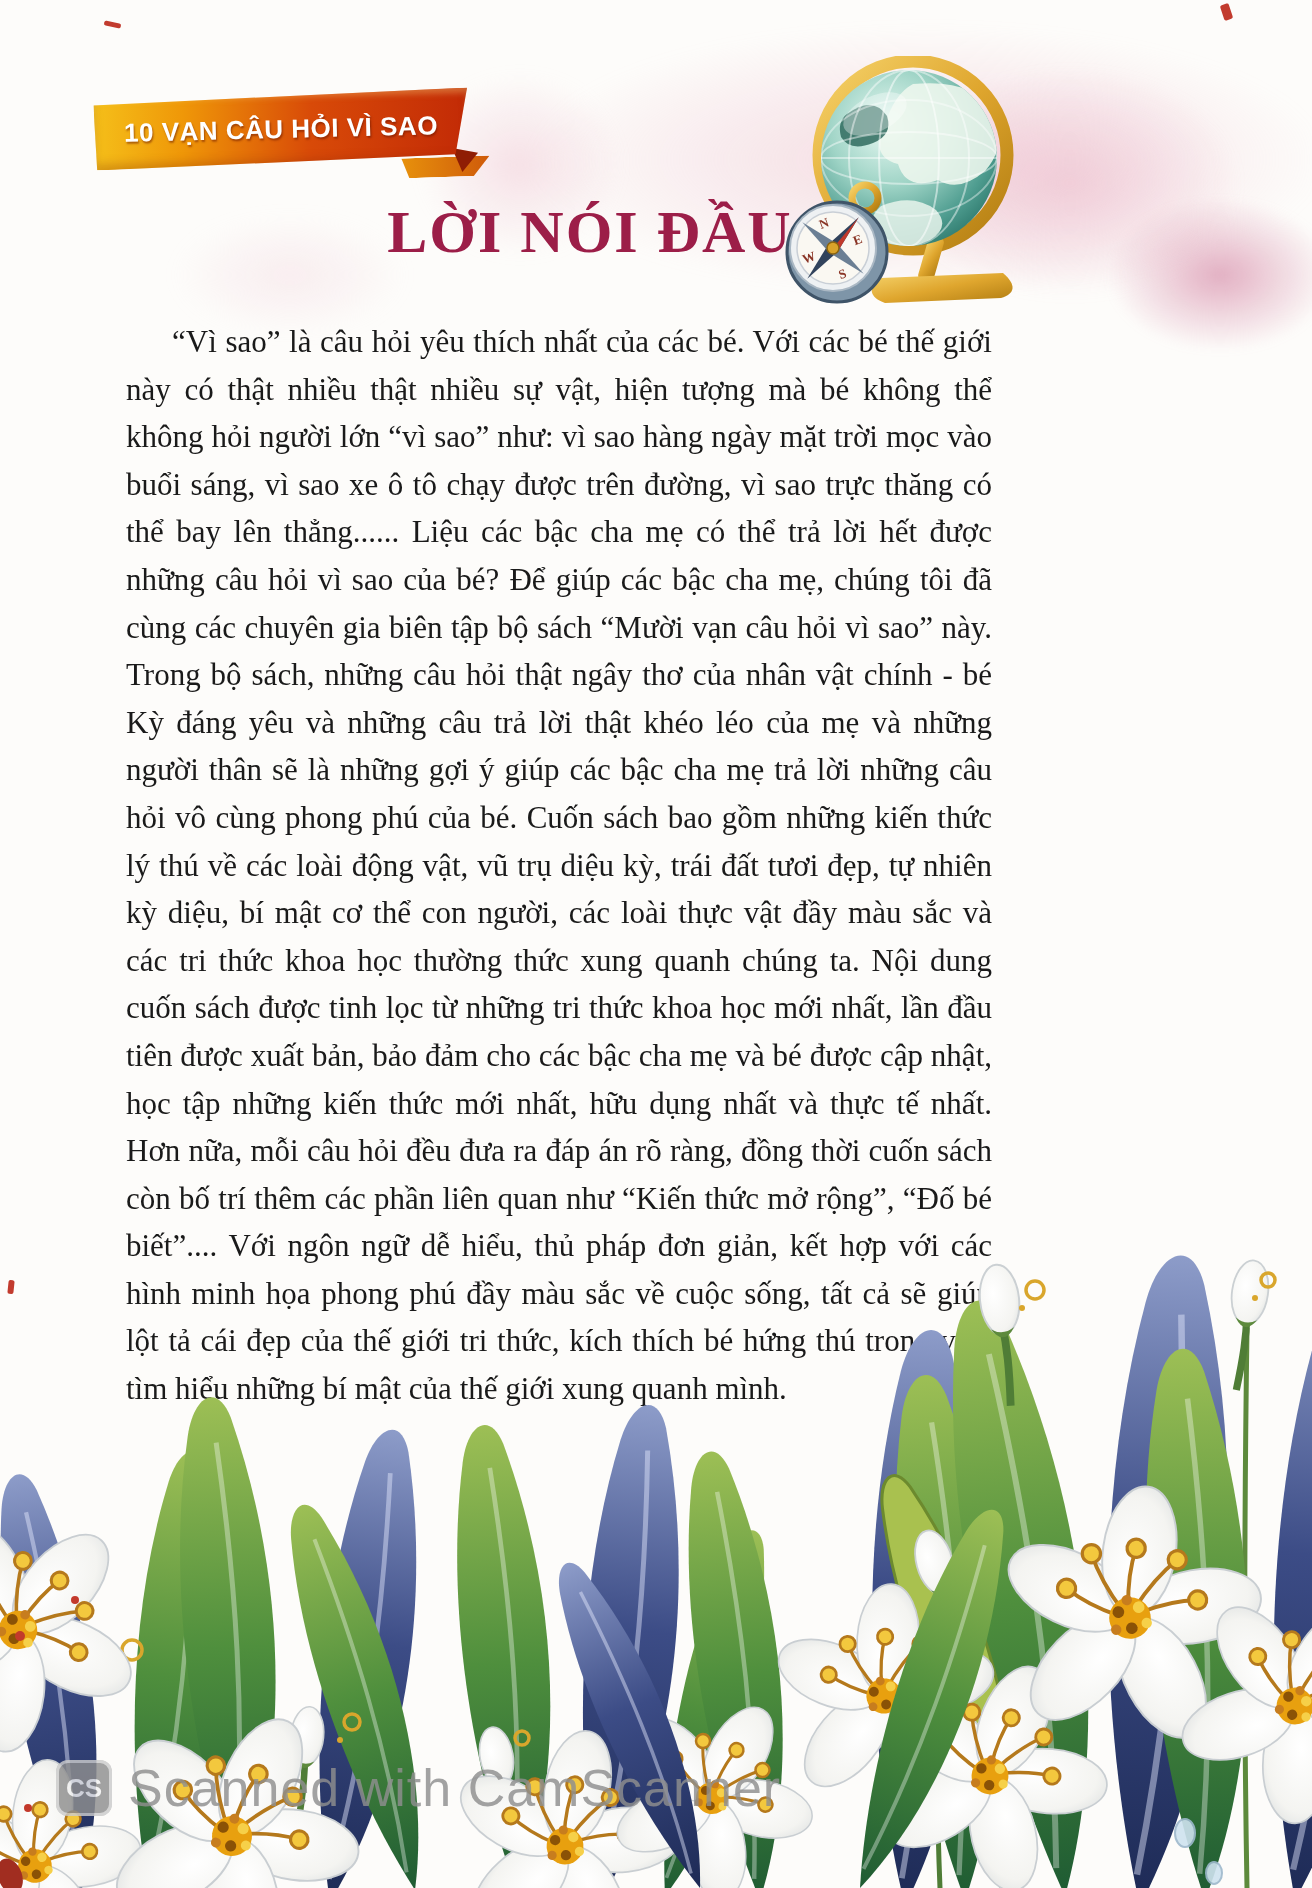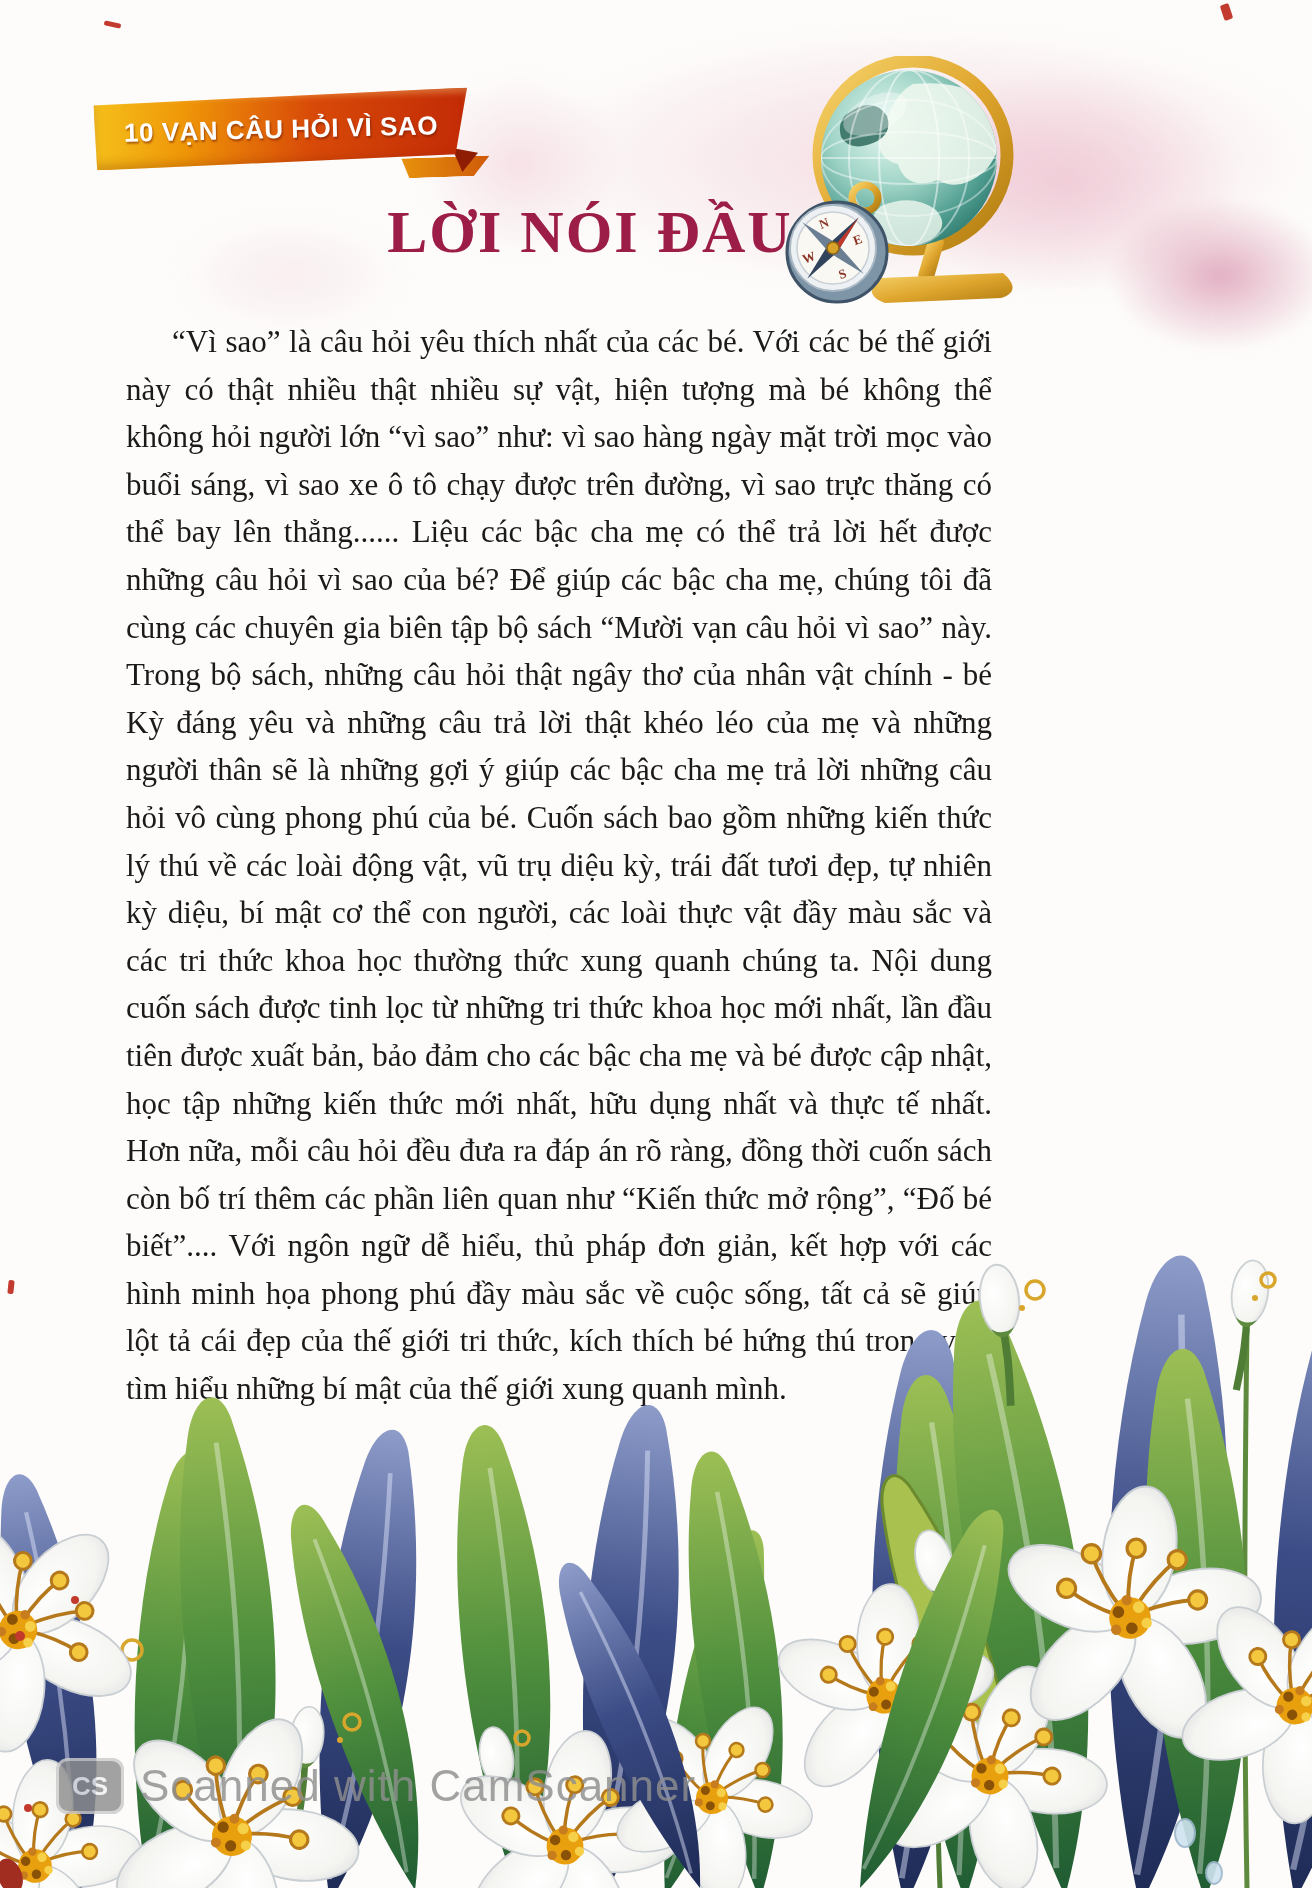--- a/index.html
+++ b/index.html
@@ -43,25 +43,25 @@
     color:var(--text-color);font-size:31px;line-height:47.6px;text-align:justify;text-indent:46px;}
 
   
   .globe-wrap{position:absolute;left:763px;top:56px;z-index:3;}
 
   
   .flowers{position:absolute;left:0;bottom:0;z-index:4;}
 
   
   .watermark{position:absolute;left:56px;top:1758px;z-index:5;display:flex;align-items:center;gap:16px;opacity:.82;}
-  .cs-logo{width:68px;height:56px;border-radius:12px;background:var(--watermark-gray);
+  .cs-logo{width:56px;height:56px;border-radius:12px;background:var(--watermark-gray);
     display:flex;align-items:center;justify-content:center;
     font-family:"Liberation Sans","DejaVu Sans",sans-serif;font-weight:bold;font-size:26px;color:#f2f2f2;
     box-shadow:inset 0 0 0 3px rgba(255,255,255,.55);}
-  .wm-text{font-family:"Liberation Sans","DejaVu Sans",sans-serif;font-size:44px;font-weight:500;
+  .wm-text{font-family:"Liberation Sans","DejaVu Sans",sans-serif;font-size:52px;font-weight:500;
     color:var(--watermark-gray);letter-spacing:1px;white-space:nowrap;}
 
   
   .mark{position:absolute;background:#c23b2e;z-index:6;border-radius:2px;}
   .m1{left:104px;top:22px;width:17px;height:5px;transform:rotate(12deg);}
   .m2{left:1222px;top:4px;width:9px;height:16px;transform:rotate(-18deg);}
   .m3{left:8px;top:1280px;width:6px;height:14px;transform:rotate(6deg);}
 </style>
 </head>
 <body>

